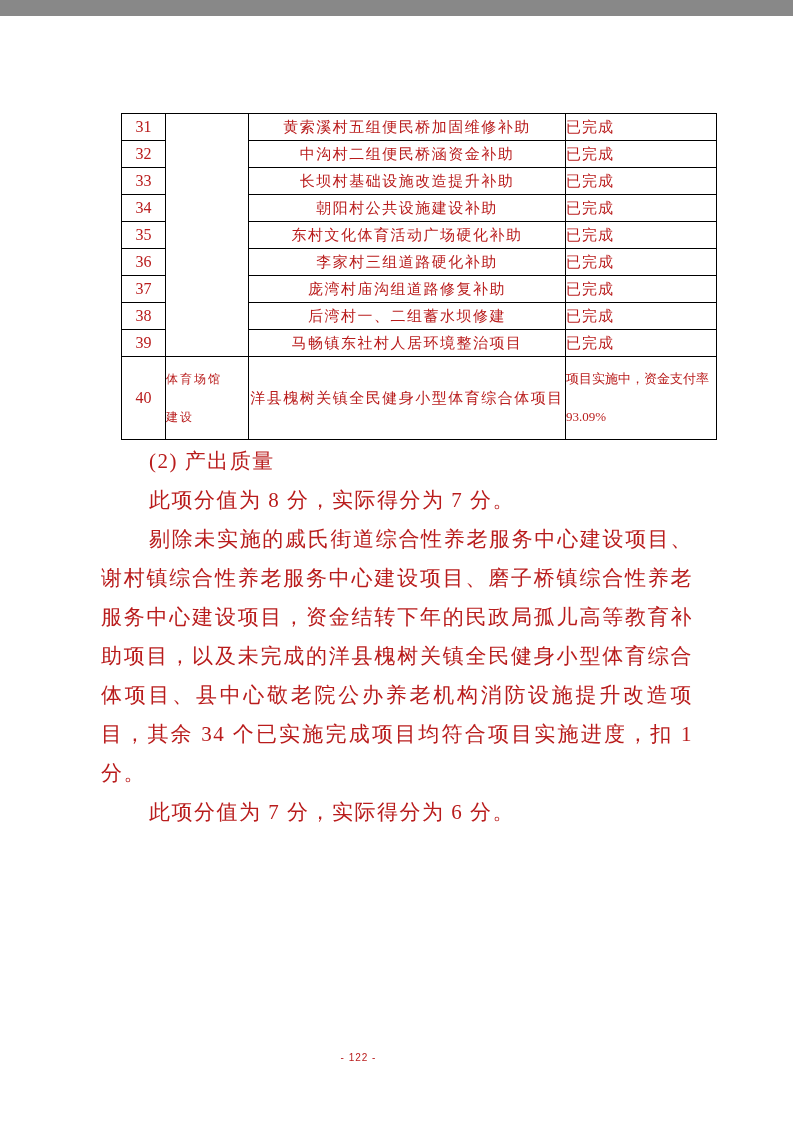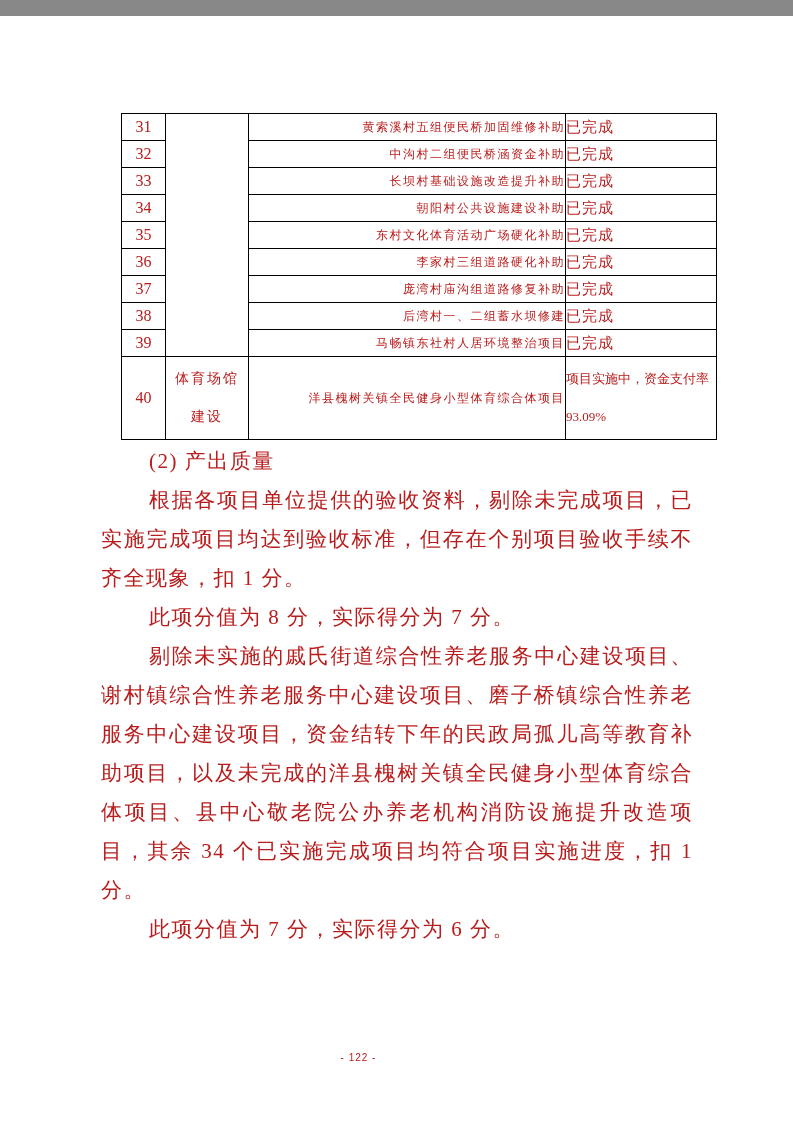--- a/index.html
+++ b/index.html
@@ -29,28 +29,27 @@
     padding: 0;
     vertical-align: middle;
   }
   tr.row-std  { height: 27px; }
   tr.row-tall { height: 83px; }
   td.c-no {
     text-align: center;
     font-size: 16px;
   }
   td.c-cat {
-    text-align: center;
-    font-size: 14px;
+    font-size: 12px;
     letter-spacing: 2px;
   }
   td.c-name {
-    text-align: right;
+    text-align: center;
     padding-left: 10px;
-    font-size: 12px;
+    font-size: 15px;
     letter-spacing: 1.5px;
     white-space: nowrap;
   }
   td.c-status {
     font-size: 15px;
     letter-spacing: 1px;
   }
   .cat-line   { line-height: 38px; }
   .stat-line  {
     line-height: 38px;
@@ -159,21 +158,20 @@
         <td class="c-status">
           <div class="stat-line">项目实施中，资金支付率</div>
           <div class="stat-line">93.09%</div>
         </td>
       </tr>
     </tbody>
   </table>
 
   <div class="doc-body">
     <p class="heading">(2) 产出质量</p>
-    <p class="para">根据各项目单位提供的验收资料，剔除未完成项目，已实施完成项目均达到验收标准，但存在个别项目验收手续不齐全现象，扣 1 分。</p>
     <p class="para">此项分值为 8 分，实际得分为 7 分。</p>
     <p class="para">剔除未实施的戚氏街道综合性养老服务中心建设项目、谢村镇综合性养老服务中心建设项目、磨子桥镇综合性养老服务中心建设项目，资金结转下年的民政局孤儿高等教育补助项目，以及未完成的洋县槐树关镇全民健身小型体育综合体项目、县中心敬老院公办养老机构消防设施提升改造项目，其余 34 个已实施完成项目均符合项目实施进度，扣 1 分。</p>
     <p class="para">此项分值为 7 分，实际得分为 6 分。</p>
   </div>
 
   <div class="page-footer">- 122 -</div>
 
 </div>
 
 </body></html>

